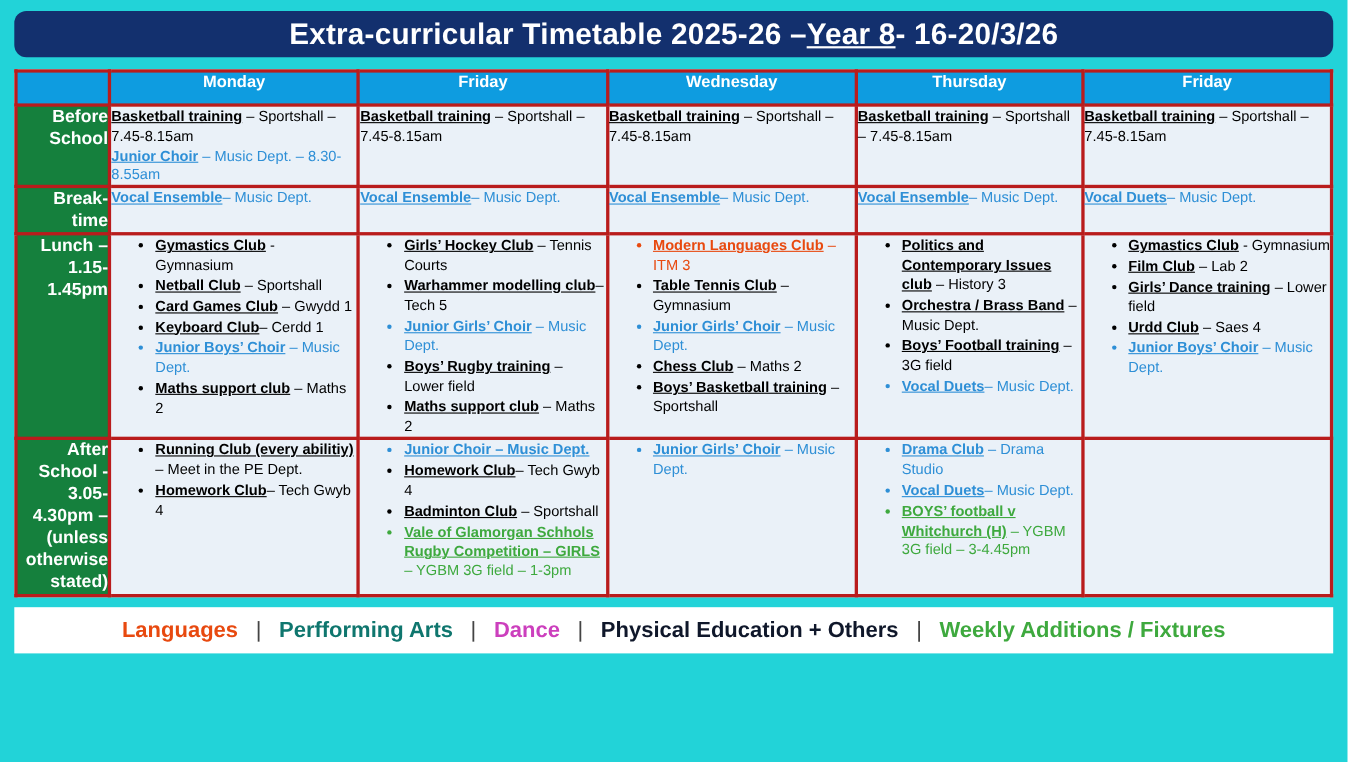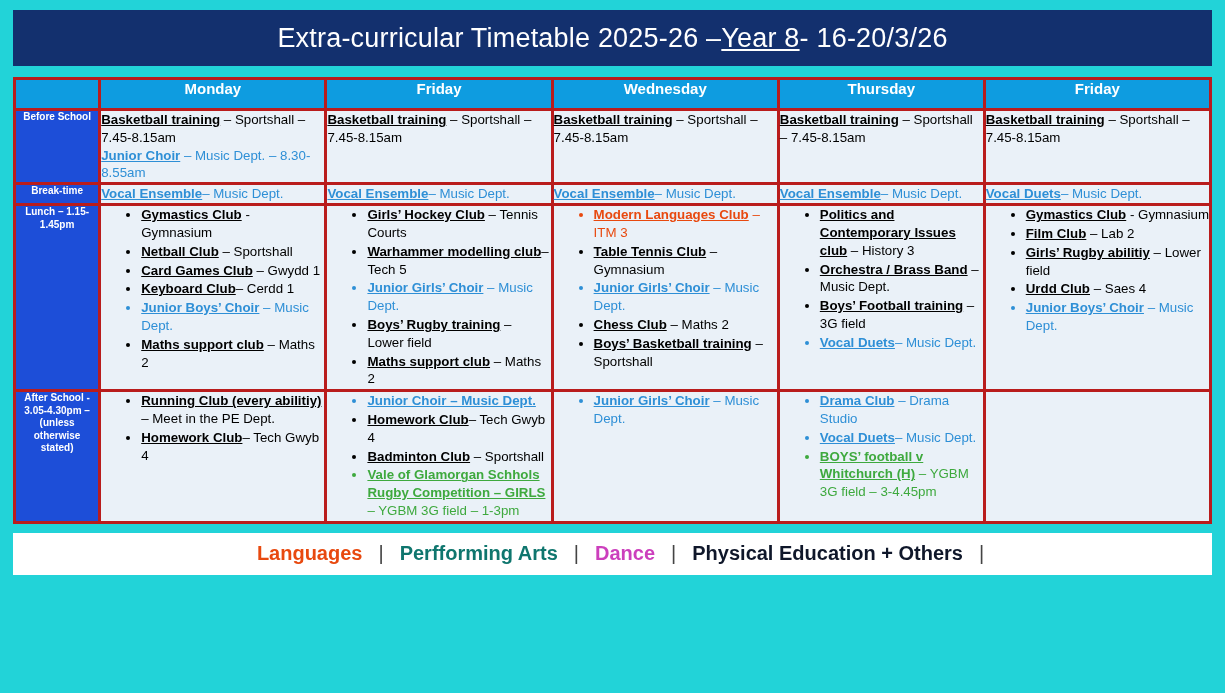--- a/index.html
+++ b/index.html
@@ -11,25 +11,26 @@
   }
   .page{
     position:relative;
     width:1225px;height:693px;
     box-sizing:border-box;
     padding:10px 13px 8px 13px;
   }
   .title-bar{
     background:#13306e;
     color:#ffffff;
-    height:56px;
+    height:42px;
     display:flex;align-items:center;justify-content:center;
-    font-size:27px;font-weight:normal;
+    font-size:27px;font-weight:bold;
     letter-spacing:.2px;
     margin-bottom:11px;
+    border-radius:11px;
   }
   .title-bar .u{text-decoration:underline;}
   table.tt{
     border-collapse:collapse;
     width:1199px;
     table-layout:fixed;
     background:#ffffff;
   }
   table.tt td, table.tt th{
     border:3px solid #b91c1c;
@@ -43,25 +44,25 @@
     font-weight:bold;
     height:28px;
     text-align:center;
     vertical-align:middle;
   }
   th.corner{
     background:#0e9ce0;
     width:84px;
   }
   td.rowlabel{
-    background:#1d4ed8;
+    background:#15803d;
     color:#ffffff;
-    font-size:10px;
+    font-size:16px;
     font-weight:bold;
-    text-align:center;
+    text-align:right;
     vertical-align:middle;
     width:84px;
     line-height:1.25;
     padding:3px 2px;
   }
   td.cell{
     background:#eaf1f8;
     font-size:13.3px;
     line-height:1.34;
     padding:4px 6px 6px 6px;
@@ -196,21 +197,21 @@
               <li class="pe c-pe"><span class="u b">Politics and Contemporary Issues club</span><span> – History 3</span></li>
               <li class="pe c-pe"><span class="u b">Orchestra / Brass Band</span><span> – Music Dept.</span></li>
               <li class="pe c-pe"><span class="u b">Boys’ Football training</span><span> – 3G field</span></li>
               <li class="perf c-perf"><span class="u b">Vocal Duets</span><span>– Music Dept.</span></li>
             </ul>
           </td>
         <td class="cell">
             <ul class="items">
               <li class="pe c-pe"><span class="u b">Gymastics Club</span><span> - Gymnasium</span></li>
               <li class="pe c-pe"><span class="u b">Film Club</span><span> – Lab 2</span></li>
-              <li class="pe c-pe"><span class="u b">Girls’ Rugby abilitiy</span><span> – Lower field</span></li>
+              <li class="pe c-pe"><span class="u b">Girls’ Dance training</span><span> – Lower field</span></li>
               <li class="pe c-pe"><span class="u b">Urdd Club</span><span> – Saes 4</span></li>
               <li class="perf c-perf"><span class="u b">Junior Boys’ Choir</span><span> – Music Dept.</span></li>
             </ul>
           </td>
       </tr>
       <tr>
         <td class="rowlabel">After School  - 3.05-4.30pm – (unless otherwise stated)</td>
         <td class="cell">
             <ul class="items">
               <li class="pe c-pe"><span class="u b">Running Club (every abilitiy)</span><span> – Meet in the PE Dept.</span></li>
@@ -244,15 +245,16 @@
 
   <div class="legend">
       <span class="item" style="color: rgb(232, 73, 15);">Languages</span>
       <span class="sep">|</span>
       <span class="item" style="color: #0f766e;">Perfforming Arts</span>
       <span class="sep">|</span>
       <span class="item" style="color: rgb(204, 63, 189);">Dance</span>
       <span class="sep">|</span>
       <span class="item" style="color: #0f172a;">Physical Education + Others</span>
       <span class="sep">|</span>
+      <span class="item" style="color: rgb(62, 169, 62);">Weekly Additions / Fixtures</span>
     </div>
 
 </div>
 
 </body></html>

